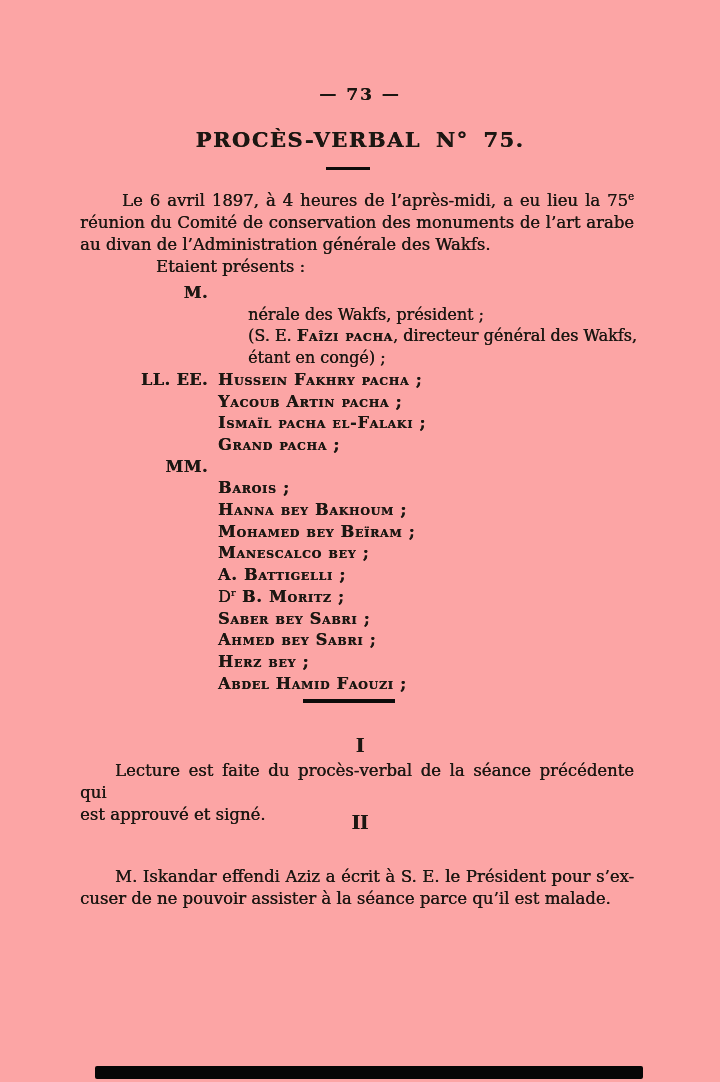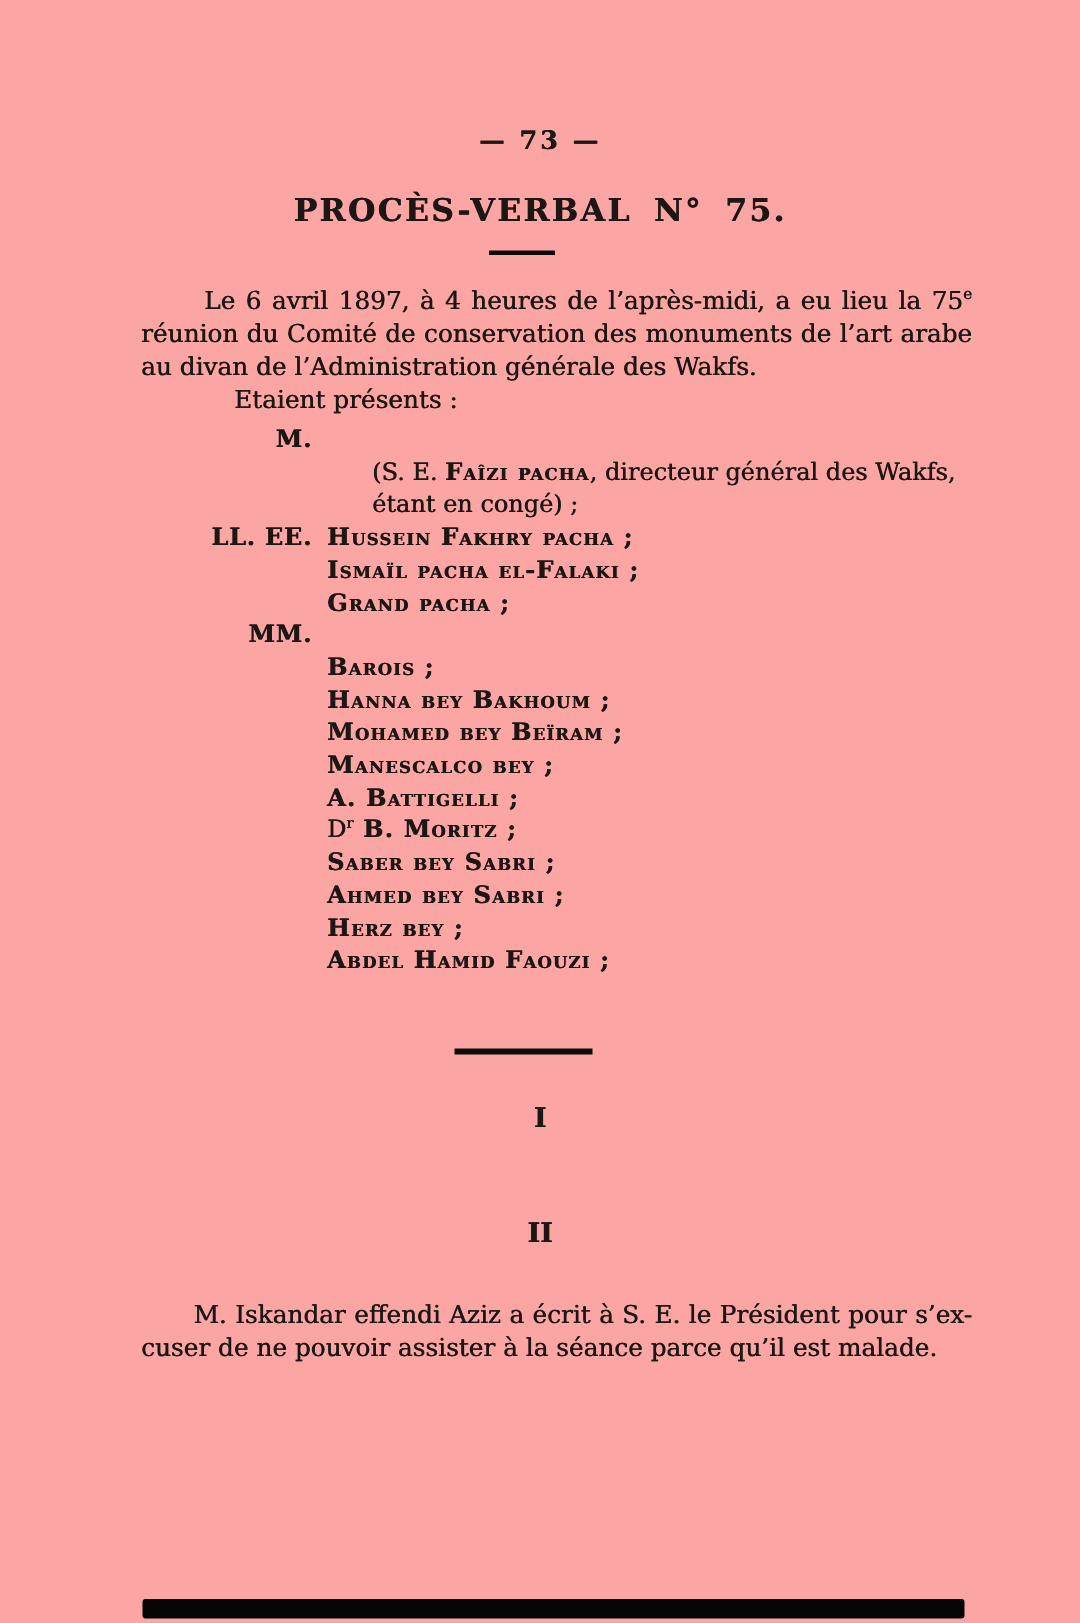--- a/index.html
+++ b/index.html
@@ -10,21 +10,21 @@
     color:#1c1712;
     text-shadow:0.35px 0 0 currentColor; 
     padding-left:32px;
   }
   .centered { position:absolute; left:0; width:720px; text-align:center; }
   .pageno  { top:84px; font-size:17px; font-weight:700; letter-spacing:2px; }
   .title   { top:127px; font-size:21px; font-weight:700; letter-spacing:1.5px; word-spacing:6px; }
   .rule    { position:absolute; background:#0d0c0b; }
   .rule1   { top:167px; left:326px; width:44px; height:3px; }
   .rule2   { top:699px; left:303px; width:92px; height:3.5px; }
-  .para    { position:absolute; left:94px; width:554px; font-size:16.5px; line-height:22px; }
+  .para    { position:absolute; left:80px; width:554px; font-size:16.5px; line-height:22px; }
   .intro   { top:190px; }
   .j       { text-align:justify; text-align-last:justify; }
   .ind     { text-indent:42px; }
   .ind2    { text-indent:35px; }
   sup      { font-size:0.62em; line-height:0; }
   .present { position:absolute; top:257px; left:127px; font-size:16.5px; font-weight:400;margin-left:29px; }
   .list    { position:absolute; top:282px; left:85px; width:560px; font-size:16px; line-height:21.7px; }
   .row     { display:flex; white-space:pre-wrap; }
   .lbl     { flex:none; width:133px; box-sizing:border-box; padding-right:10px;
              text-align:right; font-weight:700; letter-spacing:0.5px; }
@@ -52,42 +52,47 @@
   <div class="para intro">
     <div class="j ind"><span>Le 6 avril 1897, à 4 heures de l’après-midi, a eu lieu la 75</span><sup>e</sup></div>
     <div class="j">réunion du Comité de conservation des monuments de l’art arabe</div>
     <div>au divan de l’Administration générale des Wakfs.</div>
   </div>
 
   <div class="present">Etaient présents :</div>
 
   <div class="list">
     <div class="row"><span class="lbl">M.</span></div>
+    <div class="row cont"><span class="lbl"></span><span class="nm"><span>nérale des Wakfs, président ;</span></span></div>
     <div class="row cont"><span class="lbl"></span><span class="nm"><span>(S. E. </span><span class="sc">Faîzi pacha</span><span>, directeur général des Wakfs,</span></span></div>
     <div class="row cont"><span class="lbl"></span><span class="nm"><span>étant en congé) ;</span></span></div>
     <div class="row"><span class="lbl">LL. EE.</span><span class="nm"><span class="sc">Hussein Fakhry pacha ;</span></span></div>
-    <div class="row"><span class="lbl"></span></div>
+    <div class="row"><span class="lbl"></span><span class="nm"><span class="sc">Yacoub Artin pacha ;</span></span></div>
     <div class="row"><span class="lbl"></span><span class="nm"><span class="sc">Ismaïl pacha el-Falaki ;</span></span></div>
     <div class="row"><span class="lbl"></span><span class="nm"><span class="sc">Grand pacha ;</span></span></div>
     <div class="row"><span class="lbl">MM.</span></div>
     <div class="row"><span class="lbl"></span><span class="nm"><span class="sc">Barois ;</span></span></div>
     <div class="row"><span class="lbl"></span><span class="nm"><span class="sc">Hanna bey Bakhoum ;</span></span></div>
     <div class="row"><span class="lbl"></span><span class="nm"><span class="sc">Mohamed bey Beïram ;</span></span></div>
     <div class="row"><span class="lbl"></span><span class="nm"><span class="sc">Manescalco bey ;</span></span></div>
     <div class="row"><span class="lbl"></span><span class="nm"><span class="sc">A. Battigelli ;</span></span></div>
     <div class="row"><span class="lbl"></span><span class="nm"><span>D</span><sup>r</sup><span class="sc"> B. Moritz ;</span></span></div>
     <div class="row"><span class="lbl"></span><span class="nm"><span class="sc">Saber bey Sabri ;</span></span></div>
     <div class="row"><span class="lbl"></span><span class="nm"><span class="sc">Ahmed bey Sabri ;</span></span></div>
     <div class="row"><span class="lbl"></span><span class="nm"><span class="sc">Herz bey ;</span></span></div>
     <div class="row"><span class="lbl"></span><span class="nm"><span class="sc">Abdel Hamid Faouzi ;</span></span></div>
   </div>
 
   <div class="rule rule2"></div>
 
   <div class="centered secnum s1num">I</div>
+  <div class="para s1">
+    <div class="j ind2">Lecture est faite du procès-verbal de la séance précédente qui</div>
+    <div>est approuvé et signé.</div>
+  </div>
 
   <div class="centered secnum s2num">II</div>
   <div class="para s2">
     <div class="j ind2">M. Iskandar effendi Aziz a écrit à S. E. le Président pour s’ex-</div>
     <div>cuser de ne pouvoir assister à la séance parce qu’il est malade.</div>
   </div>
 
   <div class="scanbar"></div>
 
 </div>

